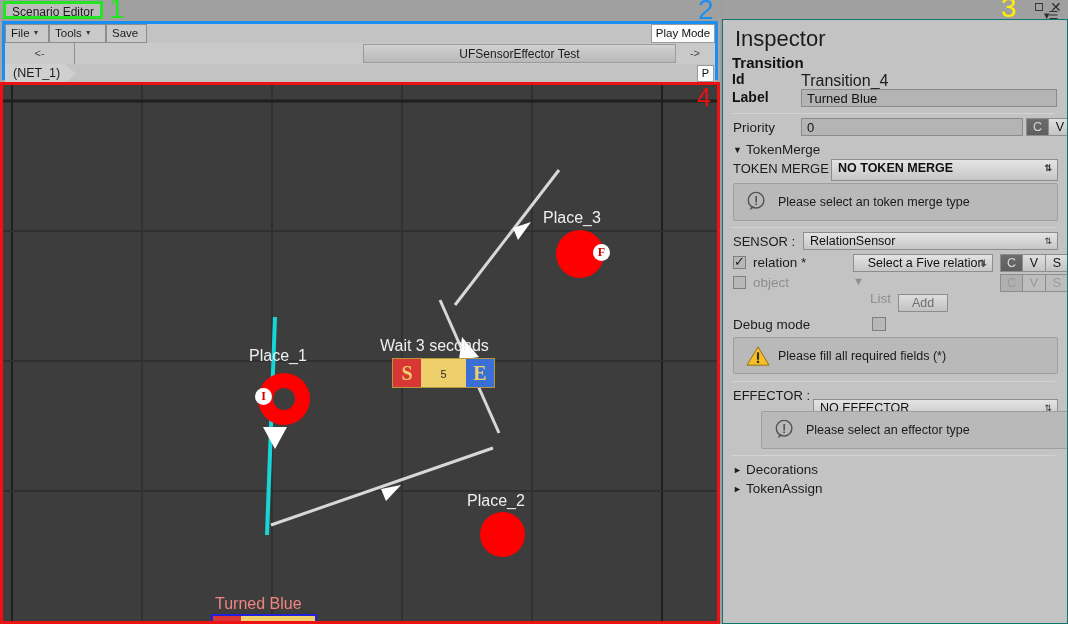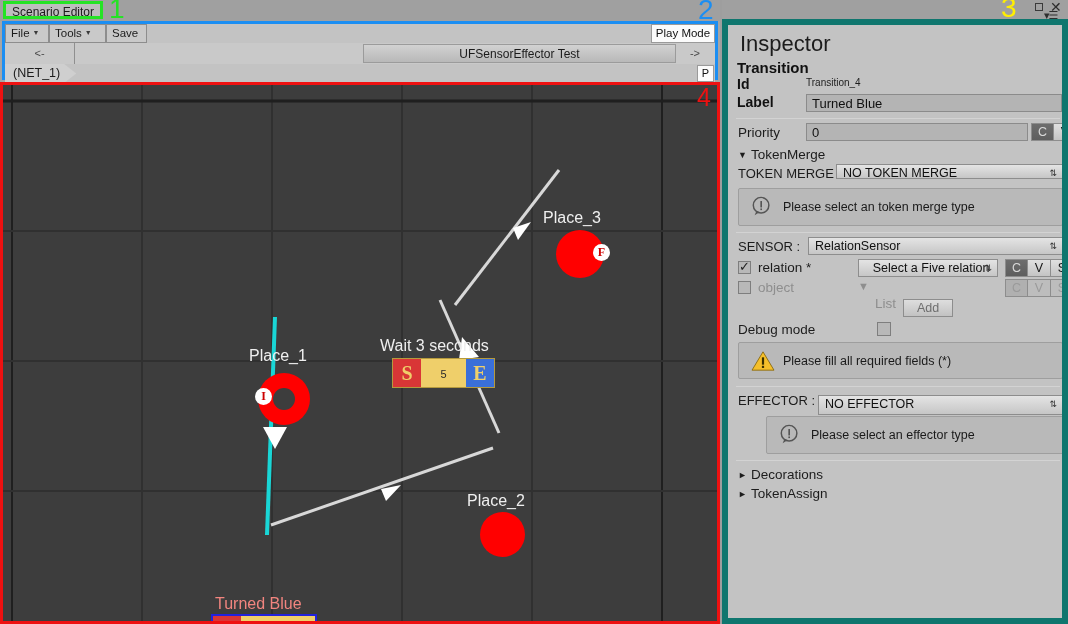--- a/index.html
+++ b/index.html
@@ -193,39 +193,39 @@
   }
   .win-ctrl {
     position: absolute; color: #2e2e2e; font-size: 10px;
   }
   #ctrl-maximize { left: 313px; top: 3px; width: 8px; height: 8px; border: 1.5px solid #3a3a3a; }
   #ctrl-close { left: 328px; top: 0px; font-size: 14px; line-height: 14px; color: #2e2e2e; }
   #ctrl-menu { left: 322px; top: 10px; font-size: 11px; line-height: 11px; letter-spacing: -1px;}
 
   #inspector {
     position: absolute; left: 0px; top: 19px; width: 346px; height: 605px;
-    border: 6px solid #0f766e;
+    border: 1px solid #0f766e;
     background: #c3c3c3;
     overflow: hidden;
   }
   #inspector-body {
     position: absolute; left: 0; top: 0; width: 340px; height: 599px;
     background: #c3c3c3;
     padding: 0;
   }
   #insp-title {
     font-size: 22px; color: #1c1c1c; padding: 6px 0 2px 12px;
     font-weight: 400;
   }
   .sec-head {
     font-size: 15px; font-weight: bold; color: #111; padding: 0 0 0 9px;
   }
   .kv-row { position: relative; height: 17px; padding-left: 9px; }
   .kv-key { position: absolute; left: 9px; top: 0; font-size: 14px; font-weight: bold; color: #111; }
-  .kv-val { position: absolute; left: 78px; top: 1px; font-size: 10px; color: #1c1c1c; }
+  .kv-val { position: absolute; left: 78px; top: 1px; font-size: 16px; color: #1c1c1c; }
   .text-field {
     position: absolute; background: #b4b4b4;
     border: 1px solid #8b8b8b;
     font-size: 13px; color: #101010; line-height: 16px; padding-left: 5px;
   }
   .hr {
     height: 1px; background: #9b9b9b; border-bottom: 1px solid #d3d3d3;
     margin: 4px 8px 4px 8px;
   }
   .row { position: relative; height: 20px; margin: 0 0 0 0; }
@@ -419,21 +419,21 @@
             <div>V</div>
           </div>
         </div>
 
         <div class="foldout" style="padding-top:2px;">
           <span class="tri">▼</span><span>TokenMerge</span>
         </div>
 
         <div class="row" style="height:22px; margin-top:2px;">
           <span class="label-left" style="font-size:13px;">TOKEN MERGE :</span>
-          <div class="dropdown" style="left:108px; top:0px; width:227px; height:15px;">
+          <div class="dropdown" style="left:108px; top:0px; width:227px; height:22px;font-weight:bold;">
             <span>NO TOKEN MERGE</span>
             <span class="arrows">⇅</span>
           </div>
         </div>
 
         <div style="position:relative; height:42px;">
           <div class="helpbox" style="left:10px; top:2px; width:325px; height:38px;">
             <svg class="icon-info" viewBox="0 0 24 24">
               <circle cx="11" cy="10" r="8.5" fill="none" stroke="#555" stroke-width="1.6"></circle>
               <path d="M6 16 L4 21 L9.5 17.5 Z" fill="#555"></path>
@@ -497,21 +497,21 @@
               <rect x="11.8" y="17.2" width="2.4" height="2.4" fill="#3a3000"></rect>
             </svg>
             <span class="htext">Please fill all required fields (*)</span>
           </div>
         </div>
 
         <div class="hr"></div>
 
         <div class="row" style="height:23px;">
           <span class="label-left" style="font-size:13px;">EFFECTOR :</span>
-          <div class="dropdown" style="left:90px; top:4px; width:245px; height:20px;">
+          <div class="dropdown" style="left:90px; top:13px; width:245px; height:20px;">
             <span>NO EFFECTOR</span>
             <span class="arrows">⇅</span>
           </div>
         </div>
 
         <div style="position:relative; height:42px;margin-left:28px;">
           <div class="helpbox" style="left:10px; top:2px; width:325px; height:38px;">
             <svg class="icon-info" viewBox="0 0 24 24">
               <circle cx="11" cy="10" r="8.5" fill="none" stroke="#555" stroke-width="1.6"></circle>
               <path d="M6 16 L4 21 L9.5 17.5 Z" fill="#555"></path>

